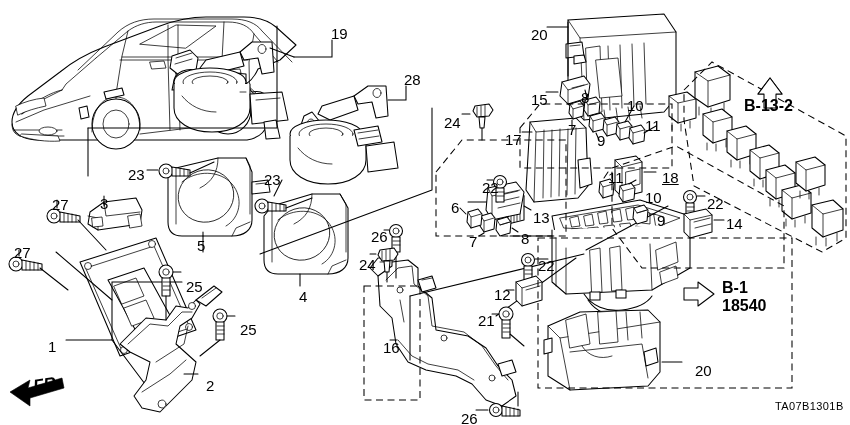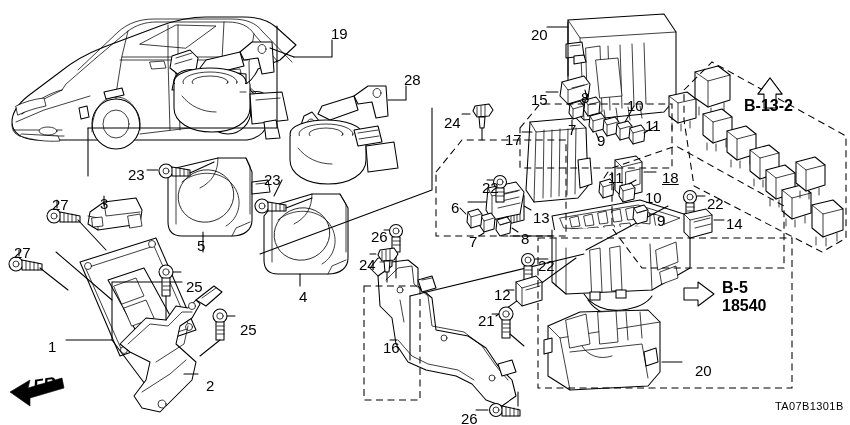--- a/index.html
+++ b/index.html
@@ -648,21 +648,21 @@
 
     <g>
       <path class="fk" d="M10 392 L30 380 L28 388 L62 378 L64 388 L30 398 L30 406 Z"></path>
     </g>
   </svg>
 
   <div class="zone" id="zone-b132">
     <span>B-13-2</span>
   </div>
   <div class="zone" id="zone-b7">
-    <div>B-5</div>
+    <div>B-1</div>
     <div>18540</div>
   </div>
 
   <div id="fr-label">FR.</div>
 
   <div id="doc-number">TA07B1301B</div>
 
   <div id="callout-layer">
       <div class="cal" style="left: 331px; top: 26px;">19</div>
       <div class="cal" style="left: 404px; top: 72px;">28</div>

